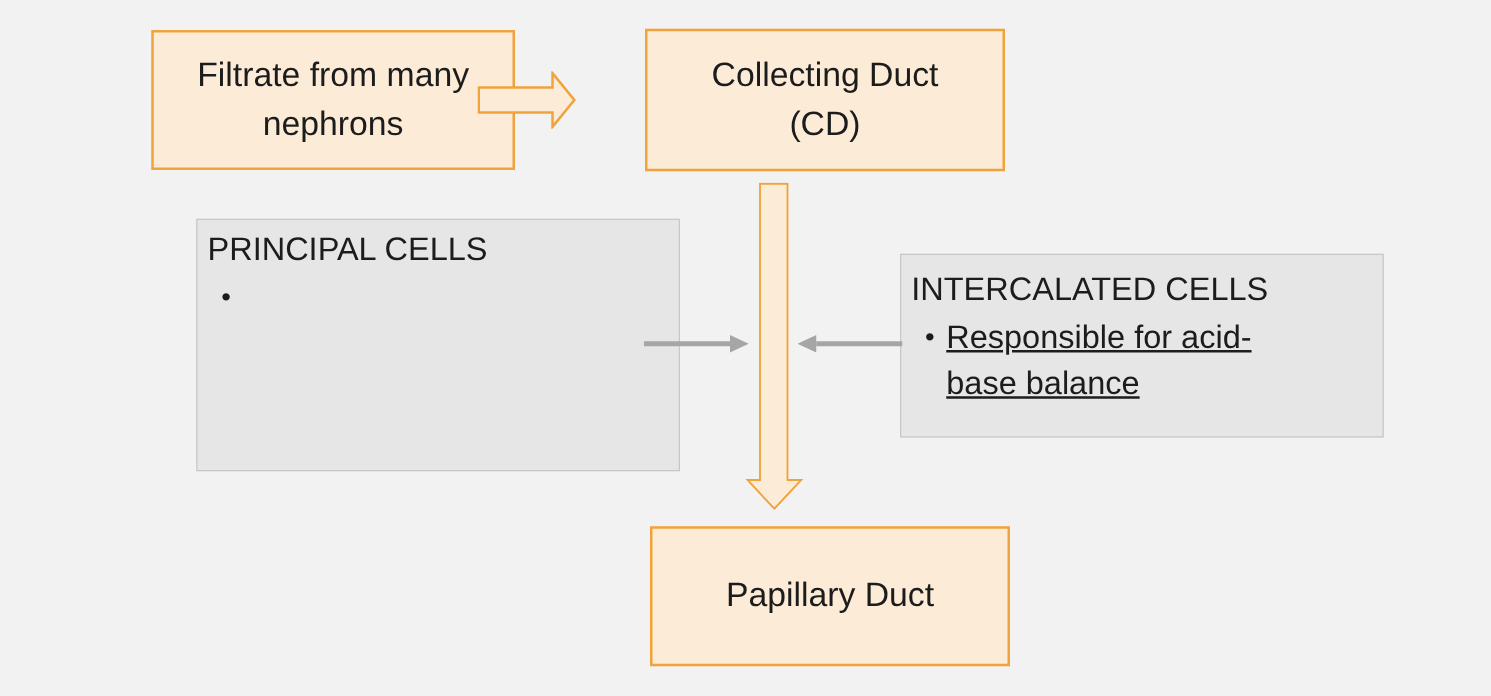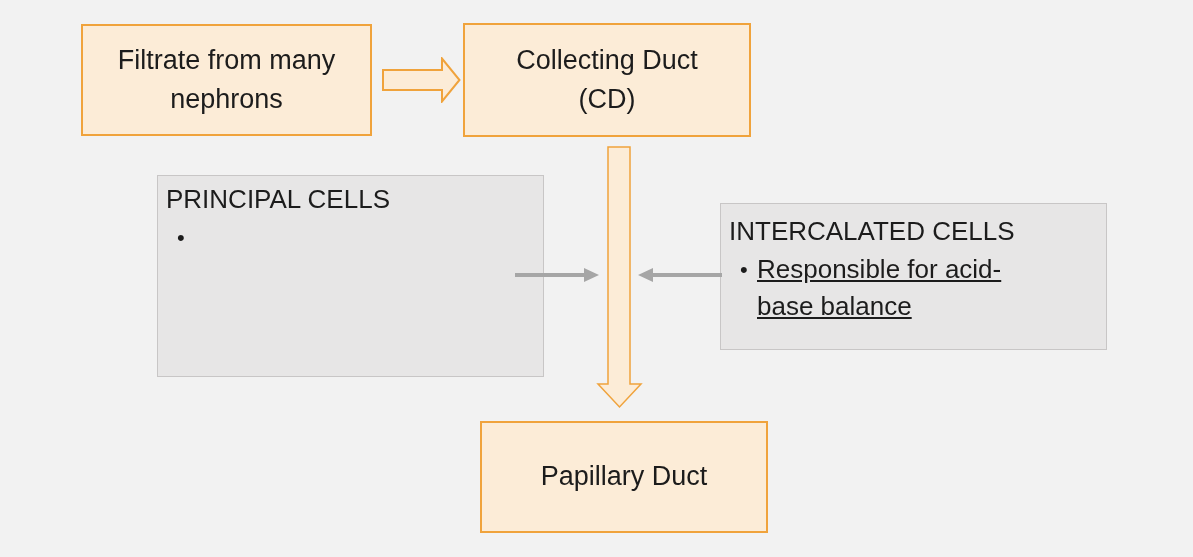--- a/index.html
+++ b/index.html
@@ -19,29 +19,29 @@
     width:1193px;height:557px;
     background:var(--bg);
     overflow:hidden;
   }
   .box{position:absolute;}
   .orange{
     background:var(--orange-fill);
     border:2px solid var(--orange-border);
     display:flex;flex-direction:column;align-items:center;justify-content:center;
     text-align:center;
-    font-size:27px;line-height:1.45;
+    font-size:27px;line-height:1.45;margin-left:40px;
   }
   .gray{
     background:var(--gray-fill);
     border:1.5px solid var(--gray-border);
     font-size:26px;line-height:1.45;
   }
   .filtrate{left:81px;top:24px;width:291px;height:112px;}
-  .cd{left:463px;top:23px;width:288px;height:114px;}
+  .cd{left:476px;top:23px;width:288px;height:114px;}
   .papillary{left:480px;top:421px;width:288px;height:112px;}
   .principal{left:128px;top:175px;width:387px;height:202px;padding:5px 6px 0 8px;margin-left:29px;}
   .intercalated{left:720px;top:203px;width:387px;height:147px;padding:9px 6px 0 8px;}
   .bullet-row{display:flex;align-items:flex-start;}
   .bullet{
     width:28px;flex:0 0 28px;
     padding-left:11px;
     font-size:22px;line-height:1.7;
   }
   .bullet-text{display:block;}

